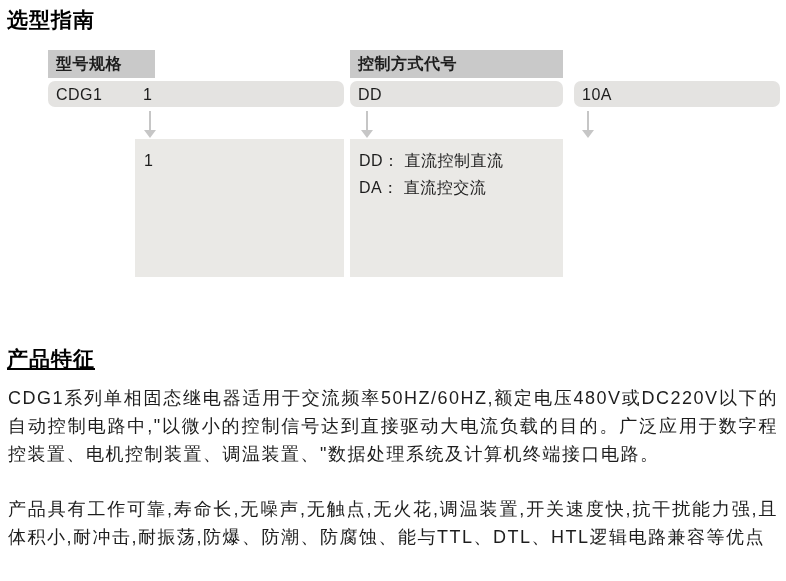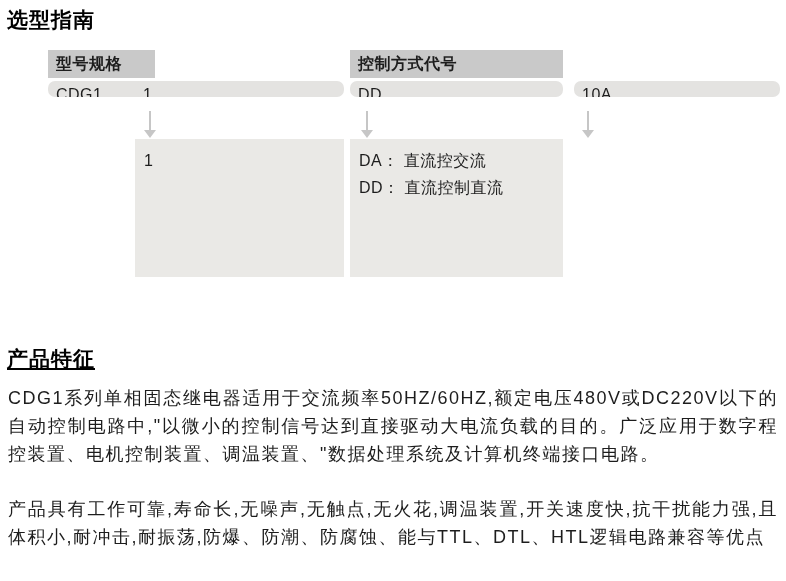--- a/index.html
+++ b/index.html
@@ -38,21 +38,21 @@
   }
   .hdr {
     top: 50px;
     height: 28px;
     line-height: 28px;
     background: #c9c9c9;
     font-weight: bold;
   }
   .val {
     top: 81px;
-    height: 16px;
+    height: 26px;
     line-height: 27px;
     background: #e4e3e1;
     border-radius: 7px;
   }
   .detail {
     position: absolute;
     top: 139px;
     height: 138px;
     box-sizing: border-box;
     padding: 8px 8px 0 9px;
@@ -131,22 +131,22 @@
     <div class="line">1</div>
   </div>
 
   <div class="cell hdr c3">控制方式代号</div>
   <div class="cell val c3">DD</div>
   <div class="arrow a3">
     <div class="shaft"></div>
     <div class="head"></div>
   </div>
   <div class="detail c3">
+    <div class="line">DD： 直流控制直流</div>
     <div class="line">DA： 直流控交流</div>
-    <div class="line">DD： 直流控制直流</div>
   </div>
 
   <div class="cell val c4">10A</div>
   <div class="arrow a4">
     <div class="shaft"></div>
     <div class="head"></div>
   </div>
 
   <div class="section-title" id="title-features">产品特征</div>
 

